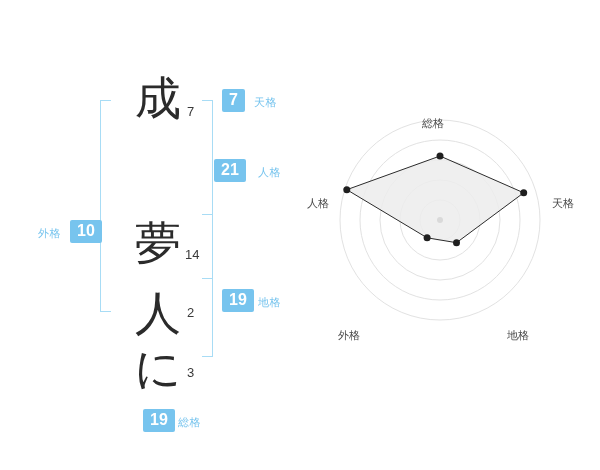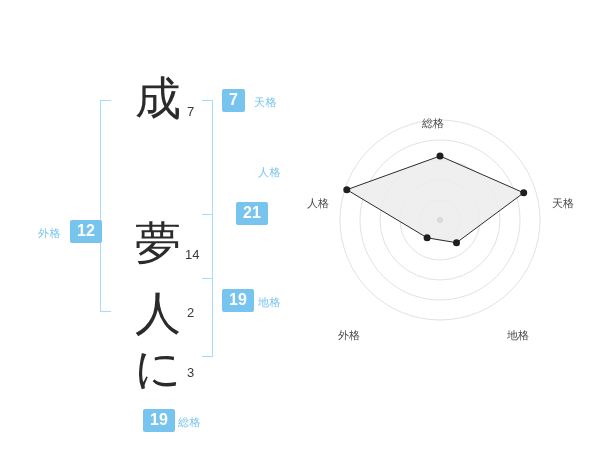--- a/index.html
+++ b/index.html
@@ -98,28 +98,28 @@
 
   <div class="bracket" style="left:202px; top:100px; width:10px; height:255px; border-width:1px 1px 1px 0; border-left:0;"></div>
 
   <div class="bracket" style="left:202px; top:214px; width:10px; height:0; border-width:1px 0 0 0;"></div>
 
   <div class="bracket" style="left:202px; top:278px; width:10px; height:0; border-width:1px 0 0 0;"></div>
 
   <div class="badge" style="left:222px; top:89px;">7</div>
   <div class="badge-label" style="left:254px; top:95px;">天格</div>
 
-  <div class="badge" style="left:236px; top:159px;margin-top:43px;">21</div>
+  <div class="badge" style="left:214px; top:159px;">21</div>
   <div class="badge-label" style="left:258px; top:165px;">人格</div>
 
   <div class="badge" style="left:222px; top:289px;">19</div>
   <div class="badge-label" style="left:258px; top:295px;">地格</div>
 
   <div class="badge-label" style="left:38px; top:226px;">外格</div>
-  <div class="badge" style="left:70px; top:220px;">12</div>
+  <div class="badge" style="left:70px; top:220px;">10</div>
 
   <div class="badge" style="left:143px; top:409px;">19</div>
   <div class="badge-label" style="left:178px; top:415px;">総格</div>
 
   <div id="radar">
     <svg width="280" height="240" viewBox="0 0 280 240">
       <g id="radar-grid">
           <circle cx="140" cy="120" r="100.00" fill="none" stroke="#e2e2e2" stroke-width="1"></circle>
           <circle cx="140" cy="120" r="80.00" fill="none" stroke="#e2e2e2" stroke-width="1"></circle>
           <circle cx="140" cy="120" r="60.00" fill="none" stroke="#e2e2e2" stroke-width="1"></circle>

